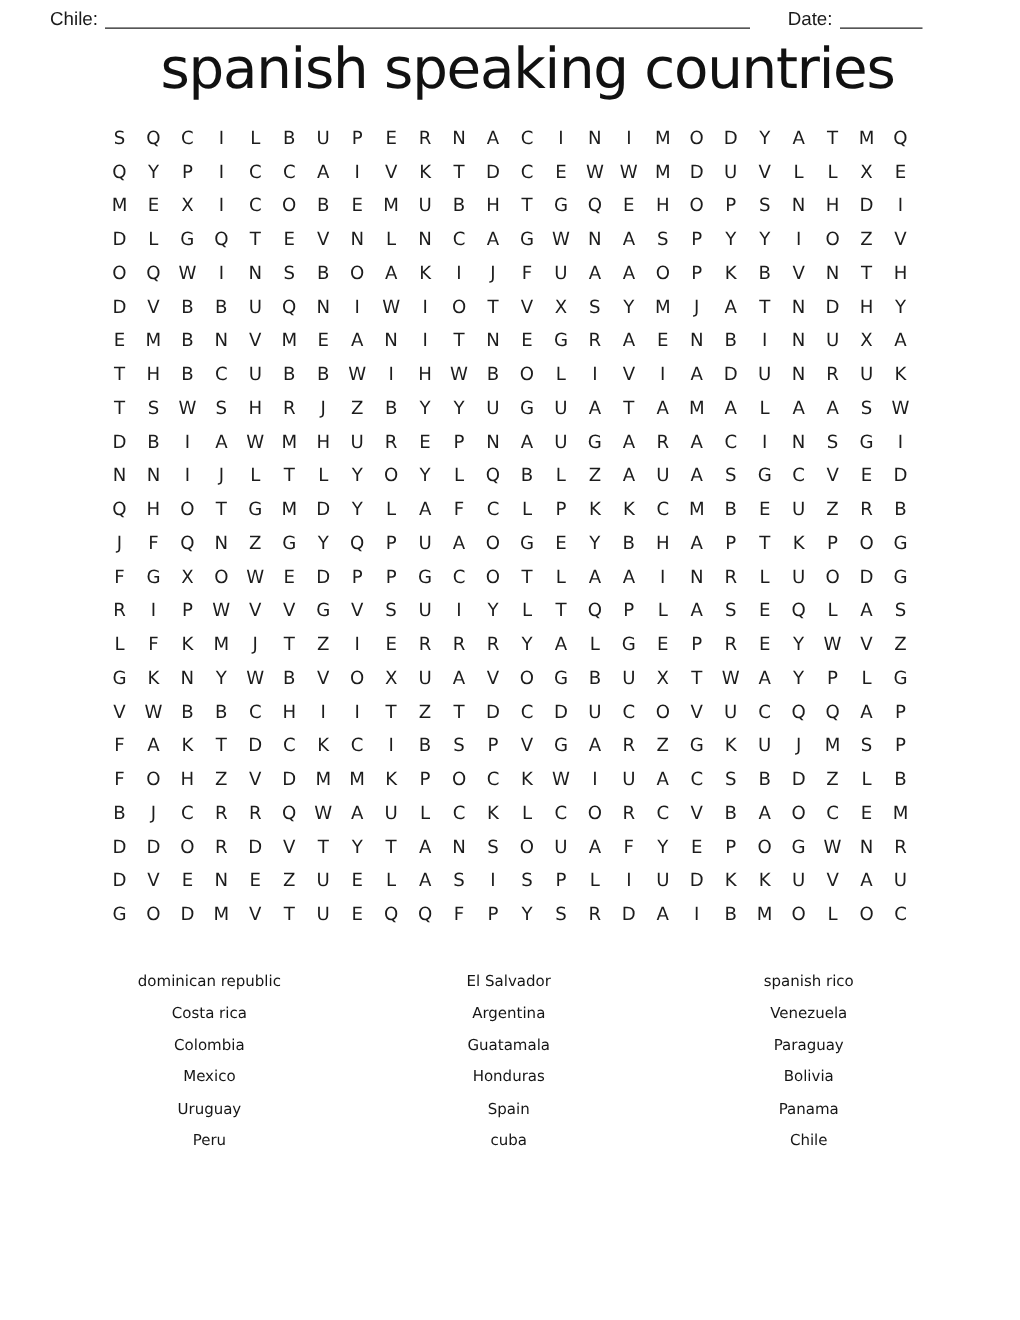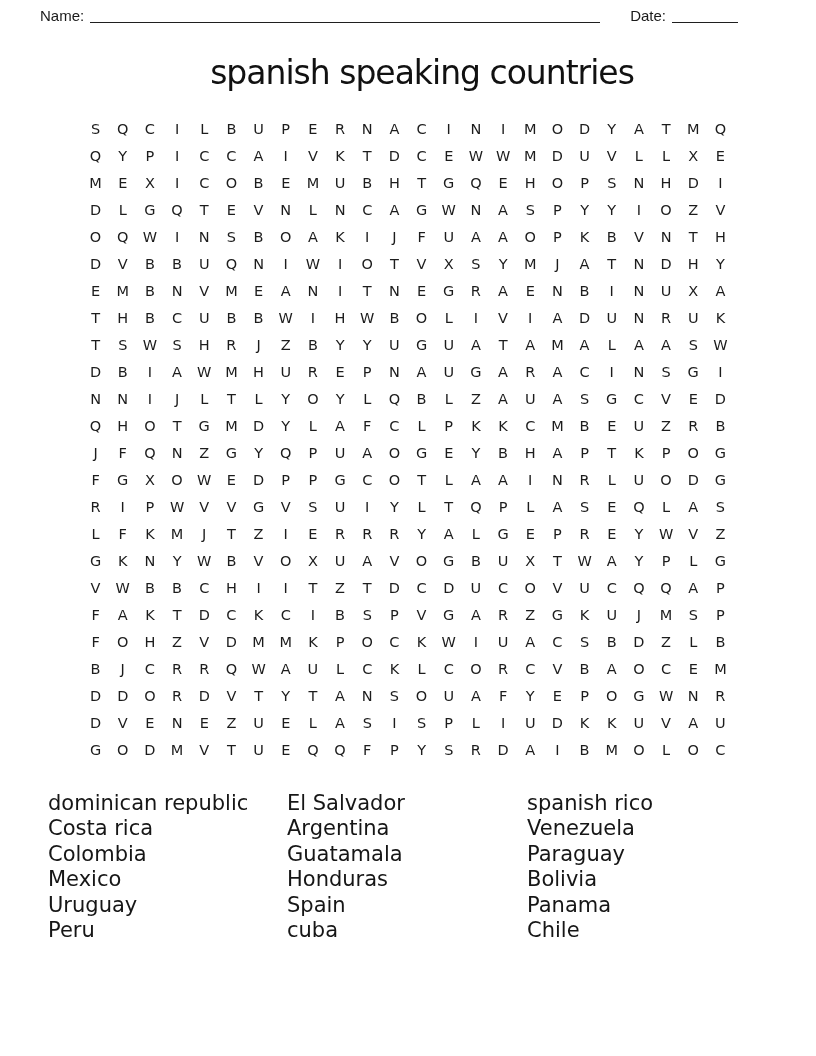--- a/index.html
+++ b/index.html
@@ -27,25 +27,25 @@
   .fill-line {
     border-bottom: 1.4px solid #1f1f1f;
     height: 15px;
   }
   .name-line { flex: 1; margin: 0 0 1px 6px; }
   .date-label { margin-left: 30px; text-align: right; }
   .date-line { width: 66px; margin: 0 0 1px 6px; }
 
   
   .puzzle-title {
-    margin-top: 21px;
+    margin-top: 3px;
     text-align: center;
     font-family: "DejaVu Sans", sans-serif;
     font-weight: normal;
-    font-size: 33px;
+    font-size: 45px;
     letter-spacing: -1px;
     color: #111111;
     line-height: 56px;
     padding-left: 28px;
   }
 
   
   .grid-wrap {
     width: 652px;
     margin: 14px auto 0 auto;
@@ -63,33 +63,34 @@
   }
 
   
   .word-lists {
     display: flex;
     padding-left: 48px;
     margin-top: 28px;
   }
   .word-col {
     font-family: "DejaVu Sans", sans-serif;
-    font-size: 21px;
+    font-size: 12px;
     line-height: 25.4px;
     color: #161616;
+    text-align: center;
   }
   .word-col-1 { width: 239px; }
   .word-col-2 { width: 240px; }
   .word-col-3 { width: 240px; }
 </style>
 </head>
 <body>
 
 <div class="header-row">
-  <span class="hdr-label">Name:</span>
+  <span class="hdr-label">Chile:</span>
   <span class="fill-line name-line"></span>
   <span class="hdr-label date-label">Date:</span>
   <span class="fill-line date-line"></span>
 </div>
 
 <h1 class="puzzle-title">spanish speaking countries</h1>
 
 <div class="grid-wrap">
     <div class="grid-cell">S</div>
     <div class="grid-cell">Q</div>

